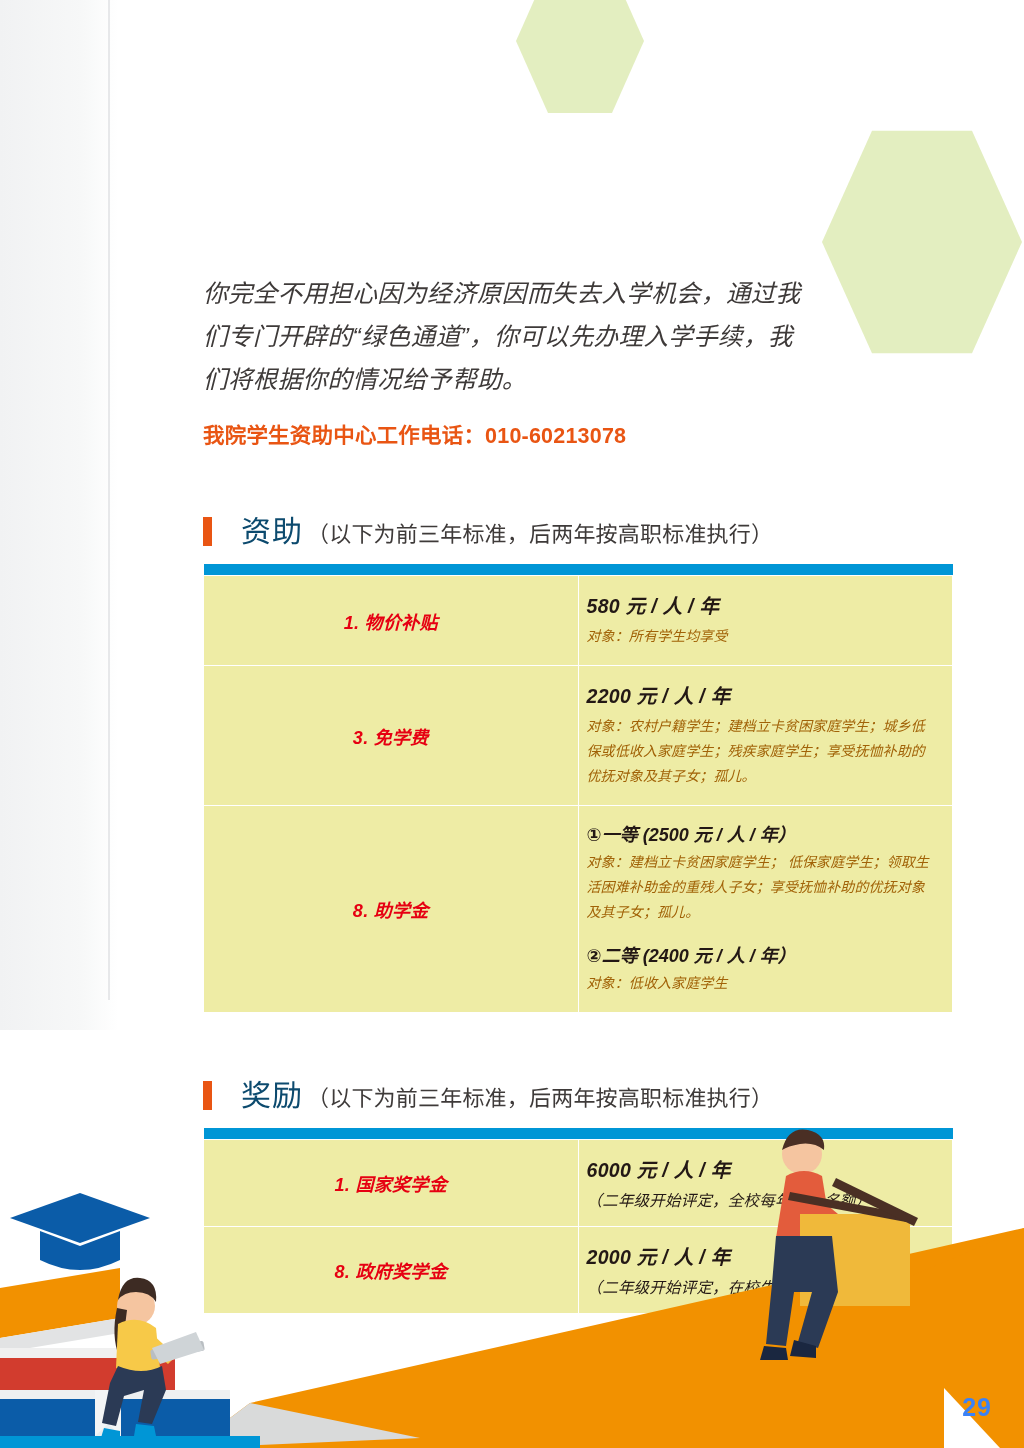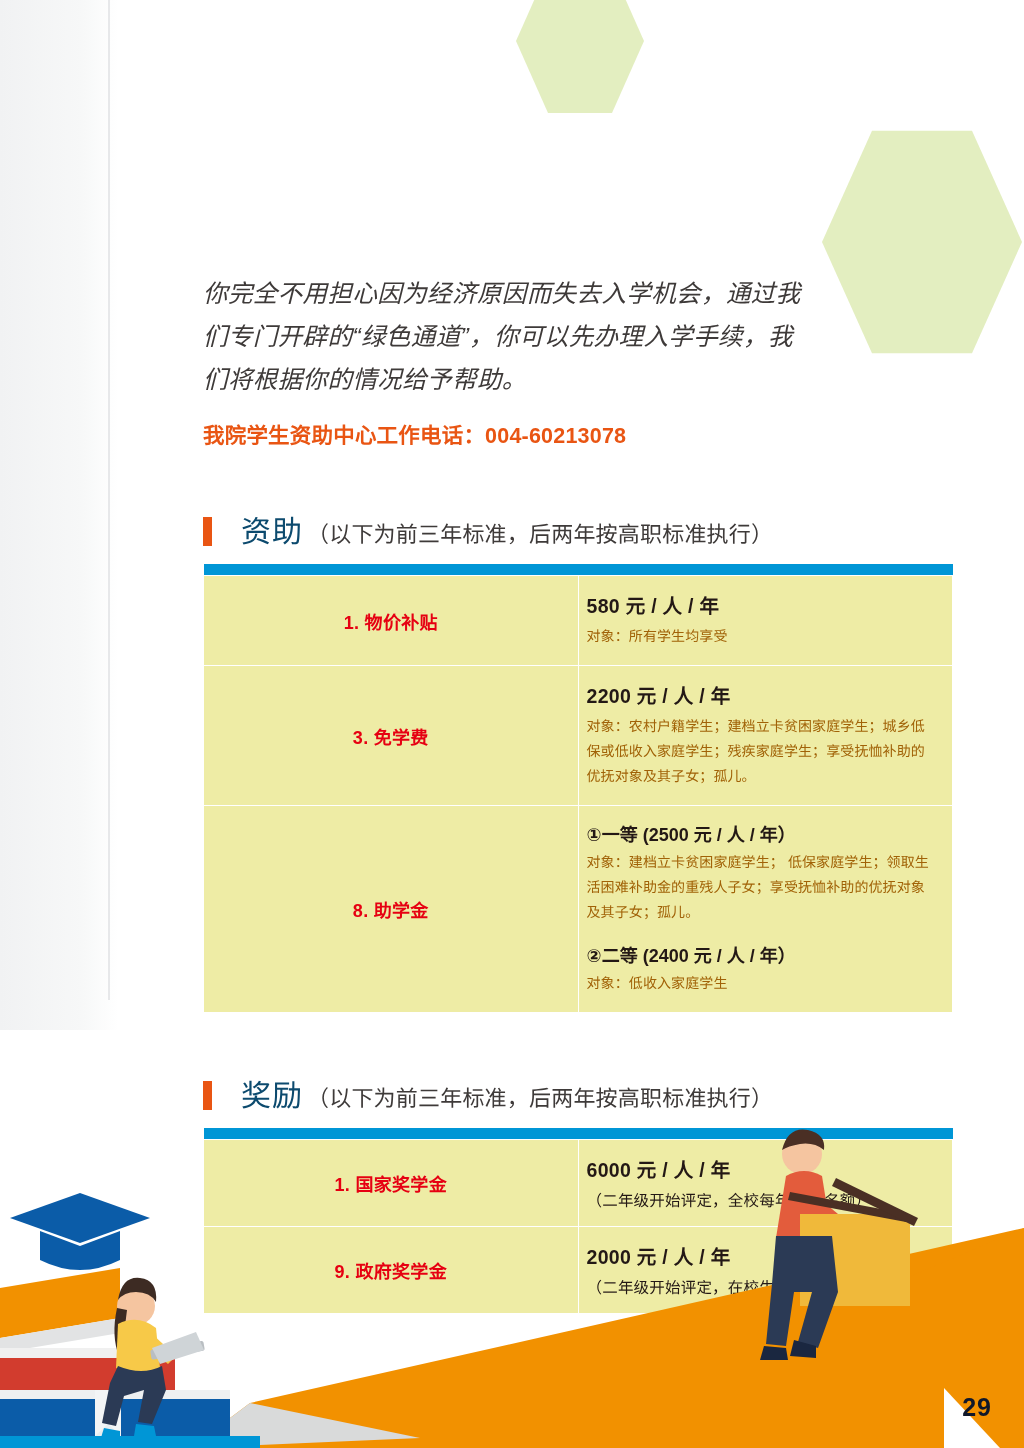--- a/index.html
+++ b/index.html
@@ -103,20 +103,21 @@
     color: #3e3a39;
     margin-left: 4px;
     letter-spacing: 0.2px;
   }
 
   
   .table {
     width: 750px;
     border-collapse: collapse;
     table-layout: fixed;
+    font-style: italic;
   }
   .table .topbar td {
     background: #0096d6;
     height: 11px;
     padding: 0;
     border: none;
   }
   .table td {
     background: #eeeca5;
     border: 1px solid #ffffff;
@@ -170,21 +171,21 @@
     height: 260px;
     pointer-events: none;
   }
 
   .page-number {
     position: absolute;
     right: 32px;
     bottom: 26px;
     font-size: 25px;
     font-weight: bold;
-    color: #0f172a;
+    color: #3b82f6;
     letter-spacing: 1px;
   }
 
   .art-left, .art-right {
     position: absolute;
     pointer-events: none;
   }
   .art-left { left: 0; bottom: 0; width: 300px; height: 460px; }
   .art-right { right: 0; bottom: 0; width: 420px; height: 330px; }
 </style>
@@ -192,21 +193,21 @@
 <body>
 
 <div class="left-strip"></div>
 <div class="left-strip-line"></div>
 <div class="hex hex-top"></div>
 <div class="hex hex-right"></div>
 
 <div class="content">
 
   <div class="intro">你完全不用担心因为经济原因而失去入学机会，通过我们专门开辟的“绿色通道”，你可以先办理入学手续，我们将根据你的情况给予帮助。</div>
-  <div class="hotline">我院学生资助中心工作电话：004-60213078</div>
+  <div class="hotline">我院学生资助中心工作电话：010-60213078</div>
 
   <div class="section-head">
     <div class="section-bar"></div>
     <span class="section-title">资助</span>
     <span class="section-note">（以下为前三年标准，后两年按高职标准执行）</span>
   </div>
 
   <table class="table">
     <tbody>
         <tr class="topbar">
@@ -250,21 +251,21 @@
       <td colspan="2"></td>
     </tr>
     <tr>
       <td class="col-label">1. 国家奖学金</td>
       <td>
         <div class="amount">6000 元 / 人 / 年</div>
         <div class="note-line">（二年级开始评定，全校每年 3 个名额）</div>
       </td>
     </tr>
     <tr>
-      <td class="col-label">9. 政府奖学金</td>
+      <td class="col-label">8. 政府奖学金</td>
       <td>
         <div class="amount">2000 元 / 人 / 年</div>
         <div class="note-line">（二年级开始评定，在校生的 5%)</div>
       </td>
     </tr>
   </tbody>
     </table>
 </div>
 
 <svg class="orange-wedge" viewBox="0 0 1024 260" preserveAspectRatio="none">

